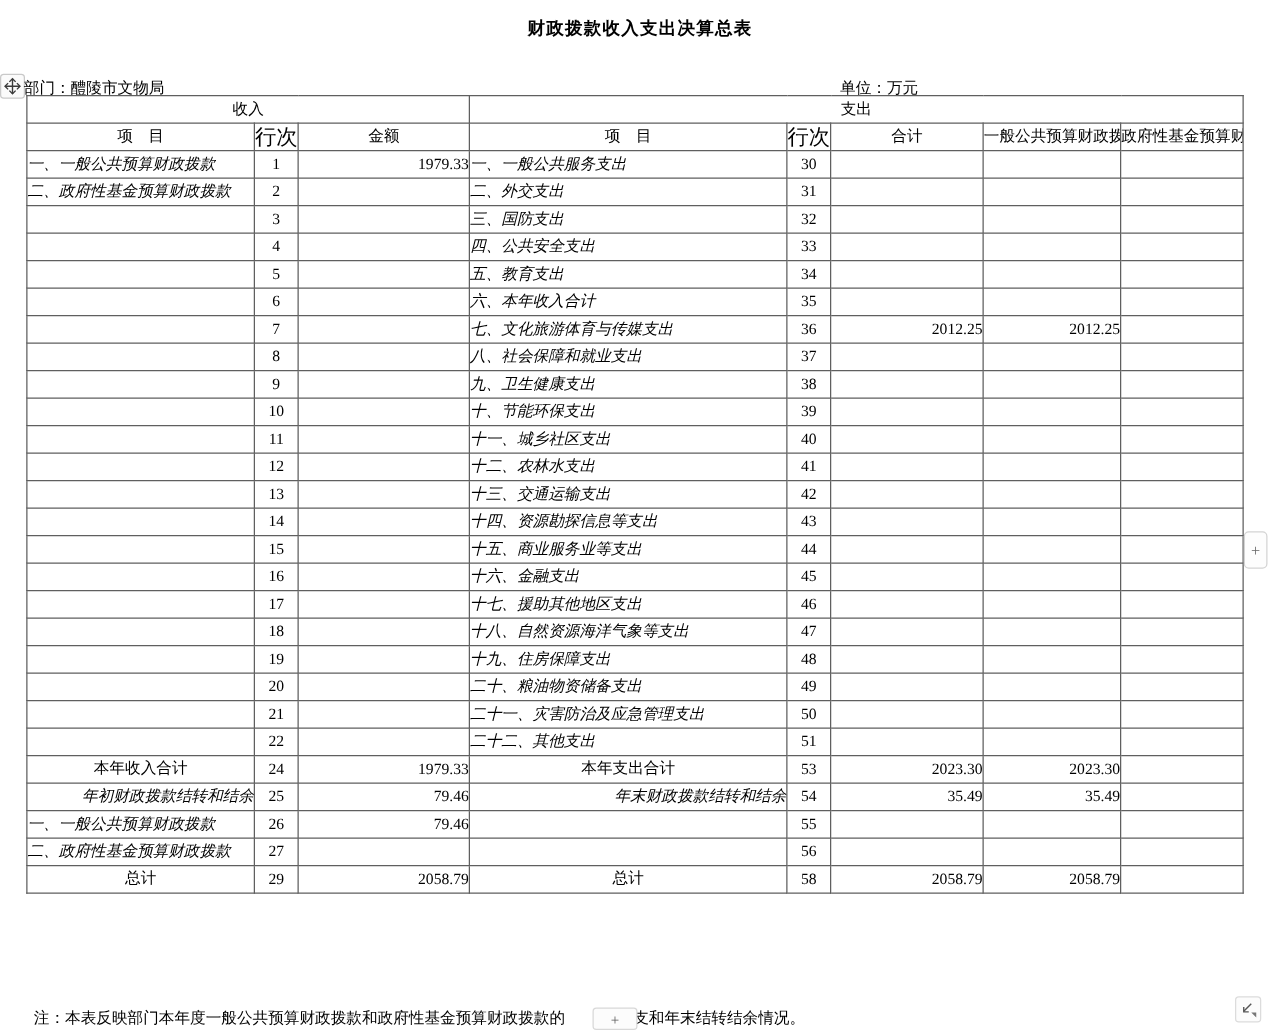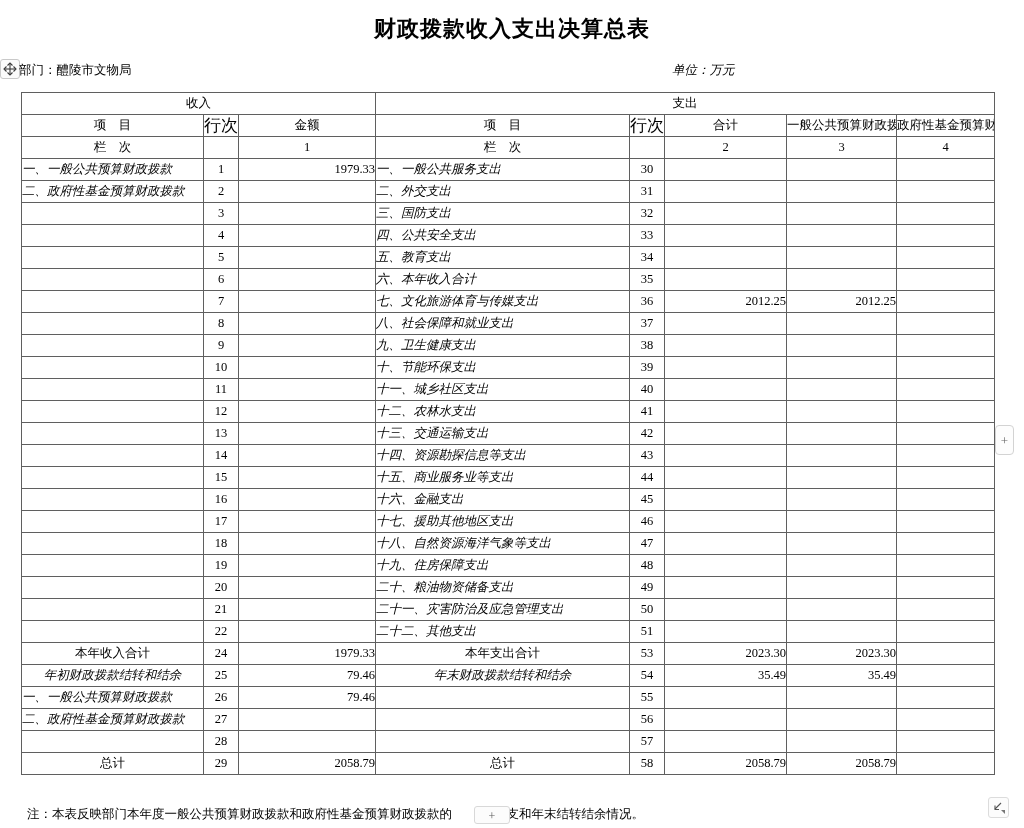--- a/index.html
+++ b/index.html
@@ -15,21 +15,21 @@
     color: #000000;
     overflow: hidden;
   }
 
   #page-title {
     position: absolute;
     top: 14px;
     left: 0;
     width: 1024px;
     text-align: center;
-    font-size: 22px;
+    font-size: 14px;
     font-weight: bold;
     letter-spacing: 1px;
     font-family: "Liberation Sans", "DejaVu Sans", sans-serif;
   }
 
   #meta-row {
     position: absolute;
     top: 62px;
     left: 0;
     width: 1024px;
@@ -40,42 +40,41 @@
     position: absolute;
     left: 19px;
     top: 0;
     white-space: nowrap;
   }
   #unit-label {
     position: absolute;
     left: 672px;
     top: 0;
     white-space: nowrap;
-    font-style: italic;
   }
 
   
   #move-handle {
     position: absolute;
     left: 0px;
     top: -3px;
     width: 20px;
     height: 20px;
     border: 1px solid #c9c9c9;
     border-radius: 3px;
     background: #fbfbfb;
     box-sizing: border-box;
   }
   #move-handle svg { display:block; }
 
   
   #sheet {
     position: absolute;
     left: 21px;
-    top: 92px;
+    top: 76px;
     width: 842px;
     border-collapse: collapse;
     table-layout: fixed;
     font-size: 12.5px;
   }
   #sheet td, #sheet th {
     border: 1px solid #5f5f5f;
     padding: 0;
     height: 21px;
     line-height: 21px;
@@ -113,22 +112,22 @@
 
   .item-cell {
     text-align: left;
     padding-left: 10px;
     font-style: italic;
   }
   .item-cell.lvl1 { padding-left: 12px; }
   .rowno-cell { text-align: center; }
   .amt-cell { text-align: right; padding-right: 14px; }
 
-  .center-bold { text-align: center; font-weight: bold; font-style: normal; }
-  .center-ital { text-align: center; font-style: italic; margin-top: 48px; }
+  .center-bold { text-align: center; font-weight: bold; font-style: normal; font-family: Liberation Mono, monospace; }
+  .center-ital { text-align: right; font-style: italic; margin-top: 48px; }
 
   
   #plus-right {
     position: absolute;
     left: 995px;
     top: 425px;
     width: 19px;
     height: 30px;
     border: 1px solid #d3d3d3;
     border-radius: 4px;
@@ -216,30 +215,20 @@
     <tr>
       <td class="col-head">项　目</td>
       <td class="rowno-head">行次</td>
       <td class="col-head">金额</td>
       <td class="col-head">项　目</td>
       <td class="rowno-head">行次</td>
       <td class="col-head">合计</td>
       <td class="col-head two-line">一般公共预算财政拨款</td>
       <td class="col-head two-line">政府性基金预算财政拨款</td>
     </tr>
-    <tr>
-      <td class="lane-head">栏　次</td>
-      <td class="lane-head"></td>
-      <td class="lane-head">1</td>
-      <td class="lane-head">栏　次</td>
-      <td class="lane-head"></td>
-      <td class="lane-head">2</td>
-      <td class="lane-head">3</td>
-      <td class="lane-head">4</td>
-    </tr>
   </tbody>
   <tbody id="body-rows">
       <tr>
         <td class="item-cell">一、一般公共预算财政拨款</td>
         <td class="rowno-cell">1</td>
         <td class="amt-cell">1979.33</td>
         <td class="item-cell">一、一般公共服务支出</td>
         <td class="rowno-cell">30</td>
         <td class="amt-cell"></td>
         <td class="amt-cell"></td>
@@ -484,30 +473,20 @@
         <td class="amt-cell"></td>
         <td class="amt-cell"></td>
         <td class="amt-cell"></td>
       </tr>
       <tr>
         <td class="item-cell">二、政府性基金预算财政拨款</td>
         <td class="rowno-cell">27</td>
         <td class="amt-cell"></td>
         <td class="item-cell"></td>
         <td class="rowno-cell">56</td>
-        <td class="amt-cell"></td>
-        <td class="amt-cell"></td>
-        <td class="amt-cell"></td>
-      </tr>
-      <tr>
-        <td class="item-cell"></td>
-        <td class="rowno-cell">28</td>
-        <td class="amt-cell"></td>
-        <td class="item-cell"></td>
-        <td class="rowno-cell">57</td>
         <td class="amt-cell"></td>
         <td class="amt-cell"></td>
         <td class="amt-cell"></td>
       </tr>
       <tr>
         <td class="item-cell center-bold">总计</td>
         <td class="rowno-cell">29</td>
         <td class="amt-cell">2058.79</td>
         <td class="item-cell center-bold">总计</td>
         <td class="rowno-cell">58</td>

